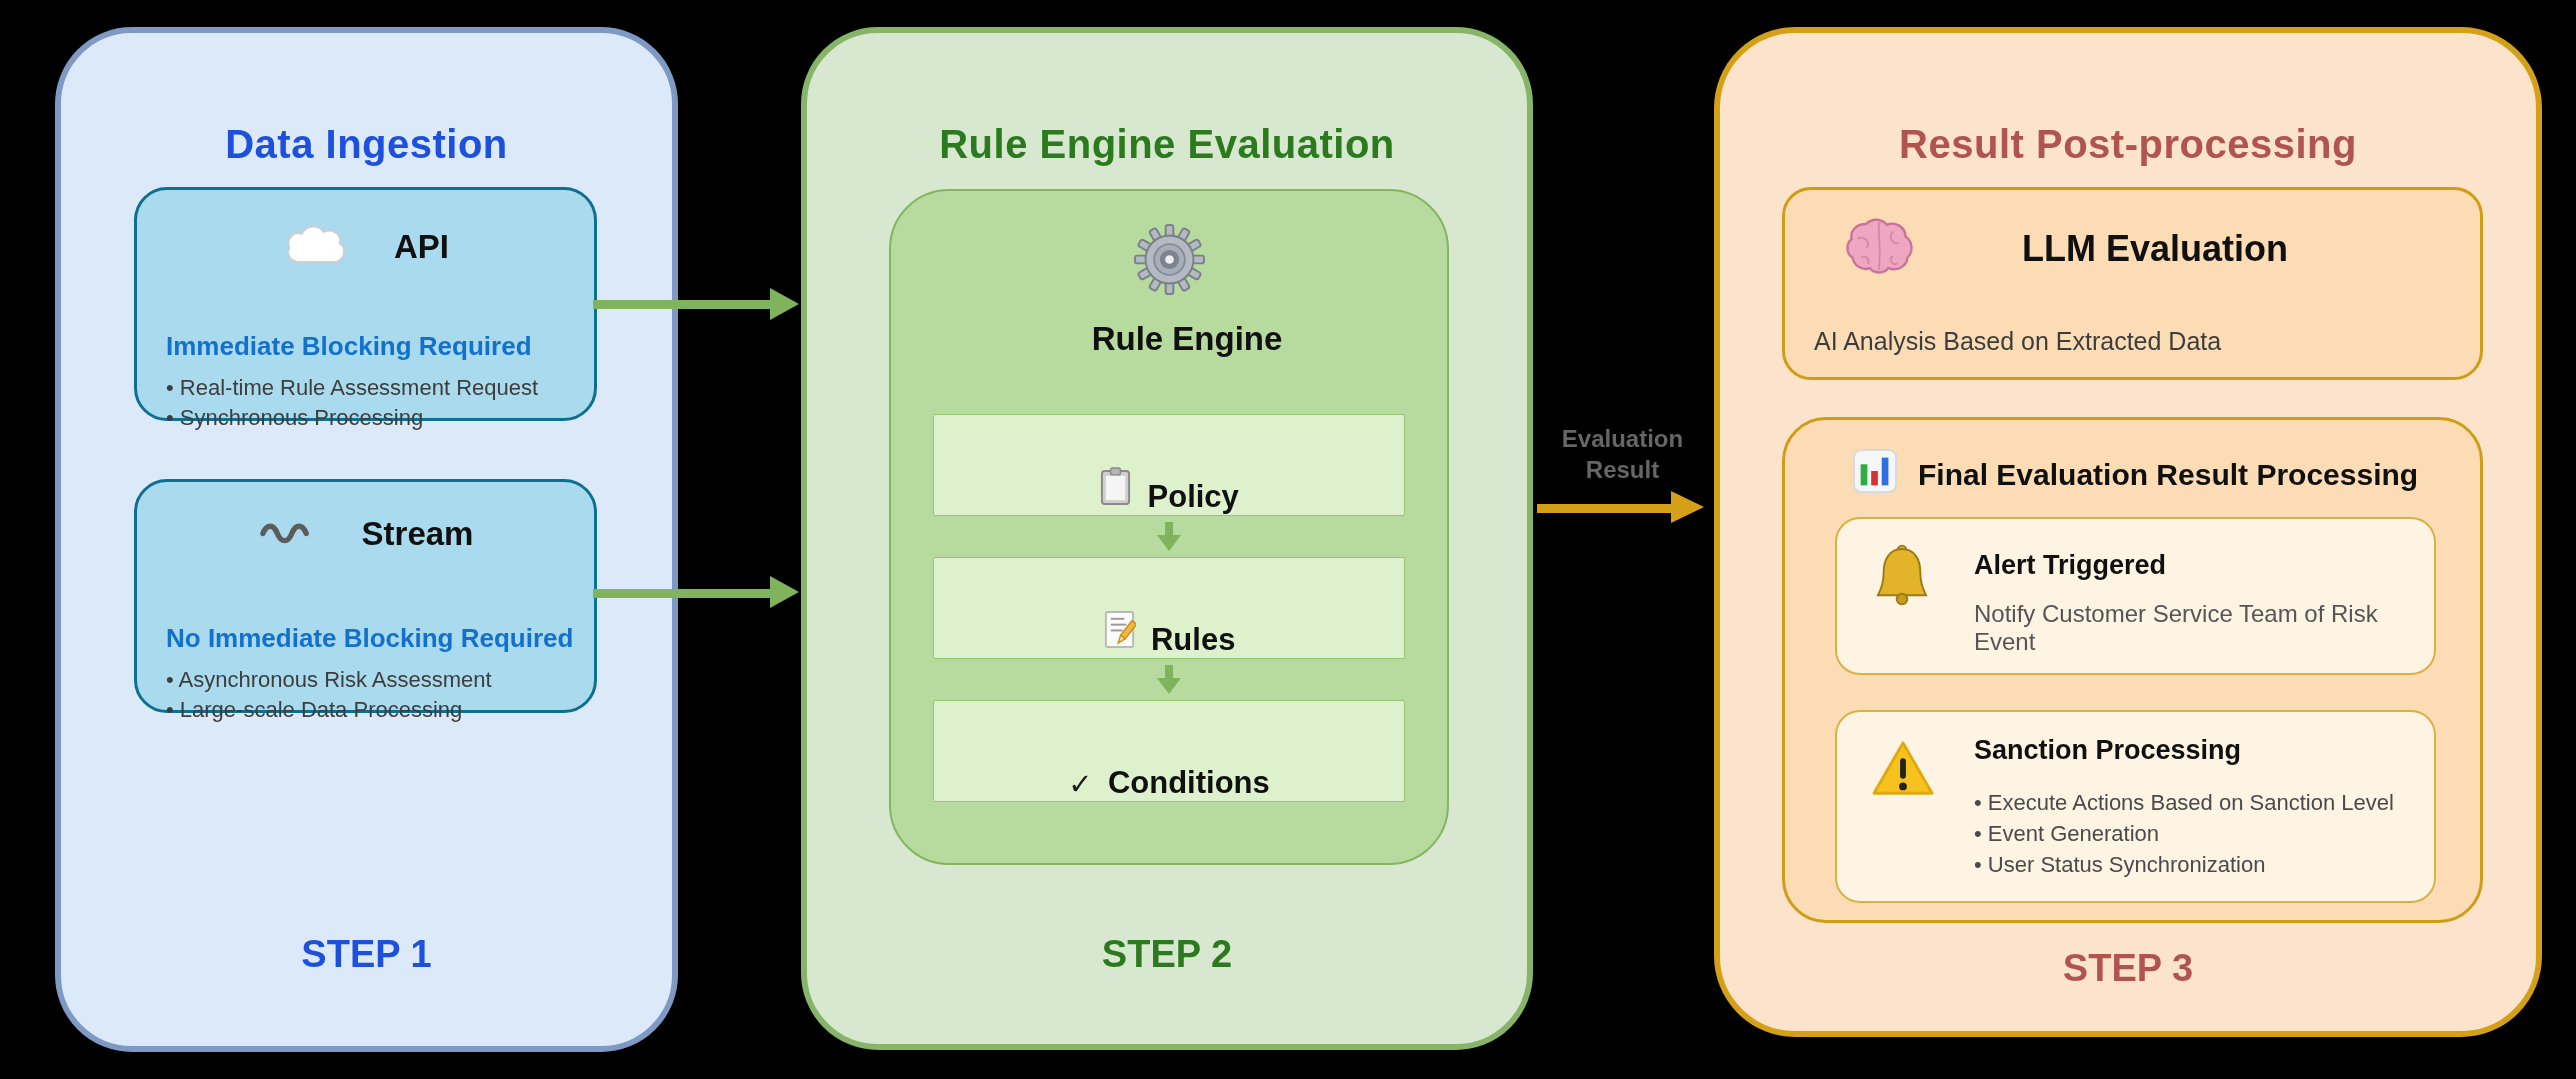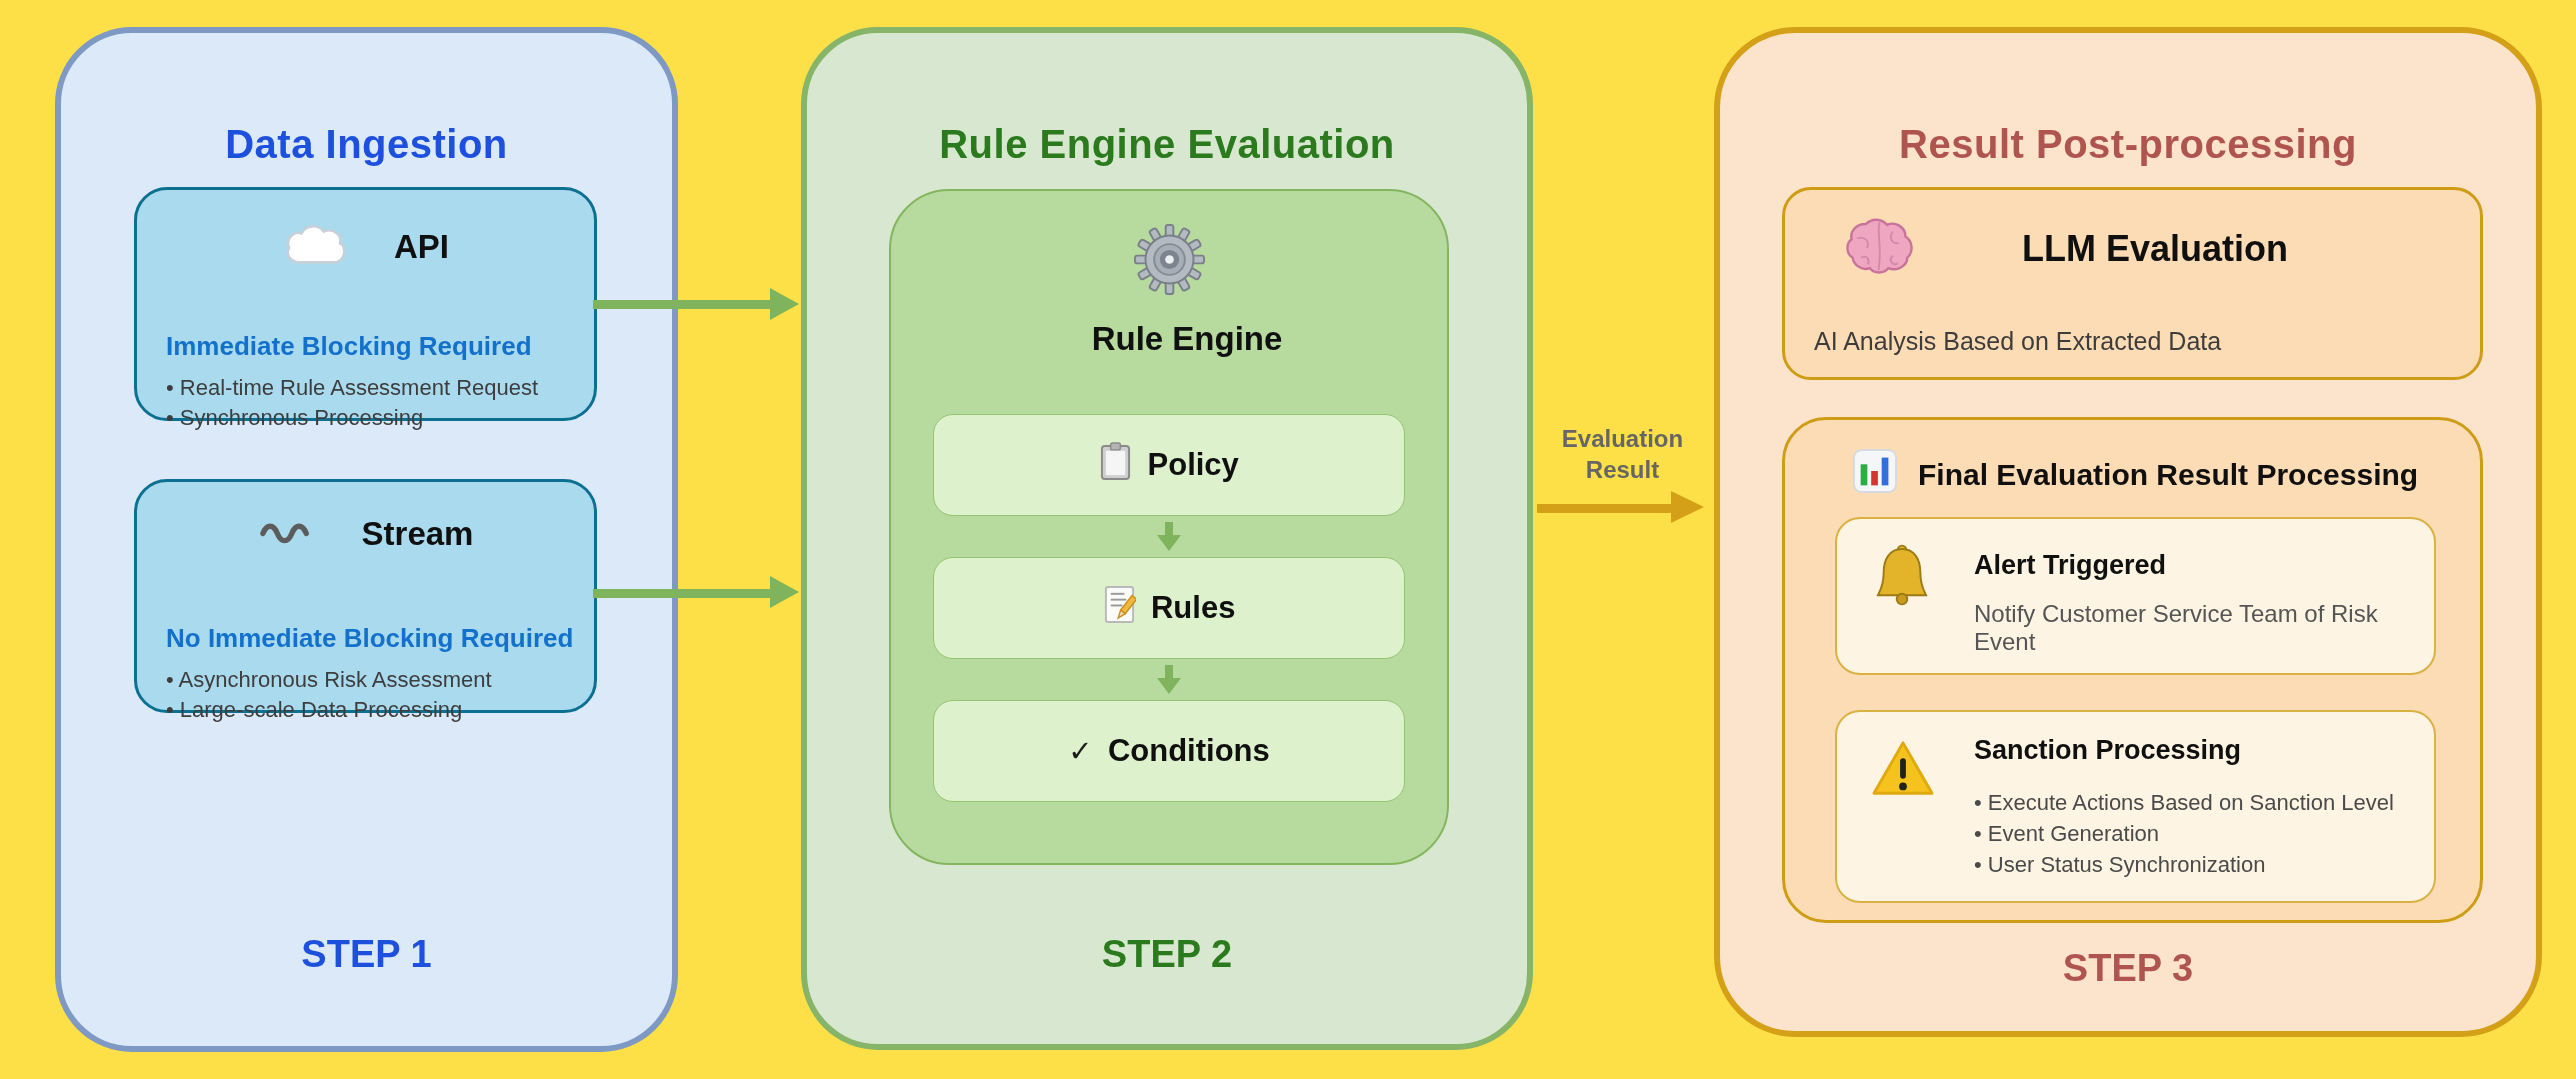--- a/index.html
+++ b/index.html
@@ -1,16 +1,16 @@
 <!DOCTYPE html>
 <html><head>
 <meta charset="utf-8">
 <style>
   html,body{margin:0;padding:0;background:#ffffff;}
-  .canvas{position:relative;width:2576px;height:1079px;background:#fde047;
+  .canvas{position:relative;width:2576px;height:1079px;background:#000000;
           font-family:"Liberation Sans","DejaVu Sans",sans-serif;overflow:hidden;}
   .col{position:absolute;box-sizing:border-box;}
   .col-blue{left:55px;top:27px;width:623px;height:1025px;background:#dce9f8;
             border:6.8px solid #7d99c4;border-radius:77px;}
   .col-green{left:801px;top:27px;width:732px;height:1023px;background:#d8e8d0;
              border:6.8px solid #86b468;border-radius:77px;}
   .col-orange{left:1714px;top:27px;width:828px;height:1010px;background:#fce4cc;
               border:6.8px solid #d4a017;border-radius:81px;}
   .col-title{position:absolute;top:56px;left:0;right:0;text-align:center;
              font-weight:bold;font-size:40px;letter-spacing:0.5px;}
@@ -26,22 +26,22 @@
   .node-title{font-size:33px;font-weight:bold;color:#101010;text-align:right;}
   .node-sub{position:absolute;left:29px;top:141px;font-size:26px;font-weight:bold;color:#1371cc;}
   .bullets{position:absolute;left:29px;top:183px;font-size:22px;color:#3d3d3d;line-height:1.38;}
 
   
   .engine{position:absolute;box-sizing:border-box;left:82px;top:156px;width:560px;height:676px;
           background:#b7da9f;border:2.9px solid #84b55f;border-radius:60px;}
   .engine-icon{display:block;margin:33px auto 0;width:71px;height:71px;}
   .engine-title{text-align:center;font-size:33px;font-weight:bold;color:#101010;margin-top:25px;padding-left:36px;}
   .stages{display:flex;flex-direction:column;margin:56px 42px 0;}
-  .stage{box-sizing:border-box;height:102px;background:#def1cd;border:1.9px solid #94c472;border-radius:20px;
-         display:flex;align-items:center;justify-content:center;gap:15.4px;
+  .stage{box-sizing:border-box;height:102px;background:#def1cd;border:1.9px solid #94c472;border-radius:2px;
+         display:flex;align-items:flex-end;justify-content:center;gap:15.4px;
          font-size:31px;font-weight:bold;color:#101010;}
   .v-arrow{margin:5.8px auto;width:33px;}
   .v-arrow .shaft{width:7.7px;height:13.5px;background:#7fb45c;margin:0 auto;}
   .v-arrow .head{width:0;height:0;margin:0 auto;border-left:12.6px solid transparent;
                  border-right:12.6px solid transparent;border-top:16.4px solid #7fb45c;}
   .check-glyph{font-family:"DejaVu Sans",sans-serif;font-size:29px;font-weight:400;color:#1c1c1c;}
 
   
   .obox{position:absolute;box-sizing:border-box;left:62px;width:701px;background:#fcdcb4;
         border:3.9px solid #cf9d15;}

